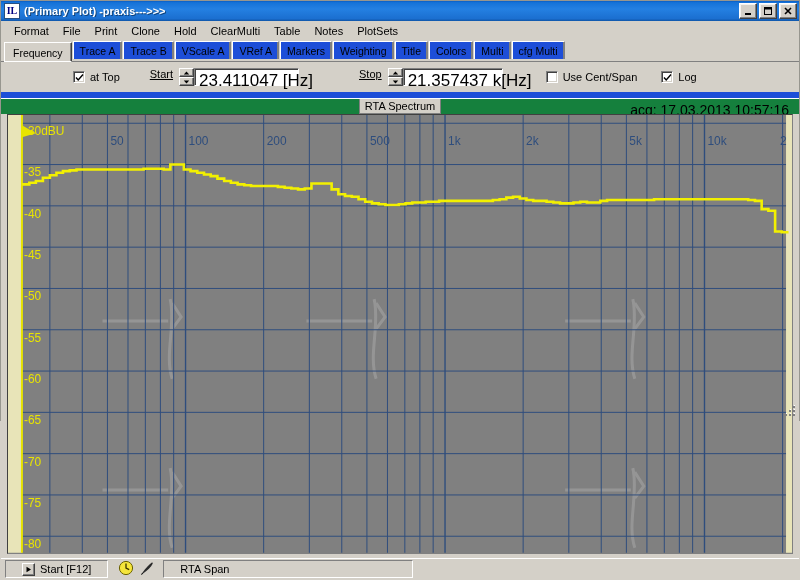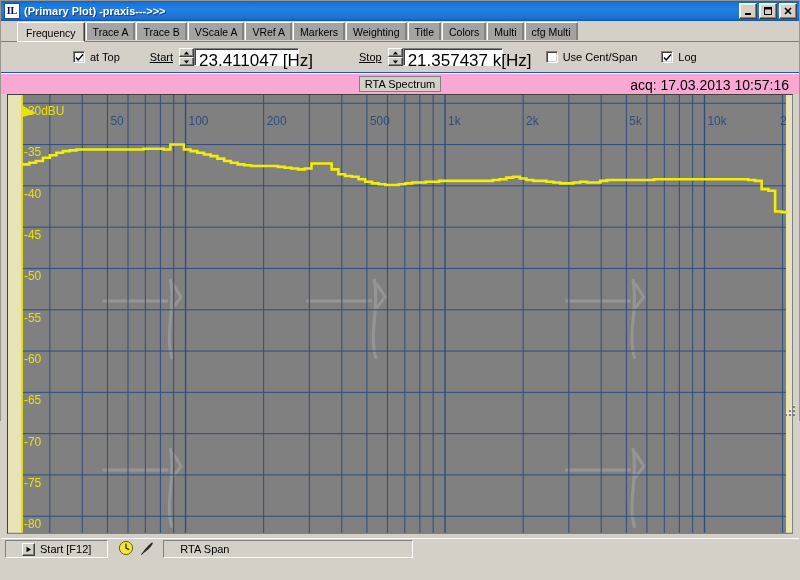--- a/index.html
+++ b/index.html
@@ -63,32 +63,32 @@
     background:#d4d0c8;
     border-bottom:1px solid #d4d0c8;
   }
   .menuitem{
     padding:2px 7px;font-size:11px;color:#000000;white-space:nowrap;
   }
 
   
   .tabrow{
     flex:0 0 21px;height:21px;
-    display:flex;align-items:center;
-    padding-left:16px;
+    display:flex;align-items:flex-start;
+    padding-left:3px;
     background:#d4d0c8;
     border-bottom:1px solid #808080;
     box-sizing:border-box;
   }
   .tab{
     height:18px;box-sizing:border-box;
     padding:2px 6px 0 6px;
     margin-right:1px;
     font-size:10.5px;
-    background:#a3a3a3;
+    background:#1d4ed8;
     border:1px solid #ffffff;
     border-right-color:#808080;border-bottom:none;
     box-shadow:inset -1px 0 0 #808080;
     white-space:nowrap;
     color:#000;
     line-height:15px;
   }
   .tab.active{
     height:20px;
     padding:3px 8px 0 8px;
@@ -113,21 +113,21 @@
     width:12px;height:12px;box-sizing:border-box;
     background:#ffffff;
     border:1px solid #808080;
     border-right-color:#ffffff;border-bottom-color:#ffffff;
     box-shadow:inset 1px 1px 0 #404040, inset -1px -1px 0 #d4d0c8;
     display:inline-flex;align-items:center;justify-content:center;
     flex:0 0 12px;
   }
   .chk svg{display:block;}
   .chklabel{margin-left:5px;font-size:11px;white-space:nowrap;}
-  .ctl-group{display:flex;align-items:center;}
+  .ctl-group{display:flex;align-items:flex-start;}
   .linklabel{
     font-size:11px;text-decoration:underline;color:#000;white-space:nowrap;
   }
   .spinner{
     width:15px;height:18px;
     display:flex;flex-direction:column;
     margin-left:6px;flex:0 0 15px;
   }
   .spin-btn{
     flex:1 1 50%;
@@ -149,22 +149,22 @@
     padding:2px 3px 0 4px;
     white-space:nowrap;
     color:#000;
   }
 
   
   .plothead{
     flex:0 0 22px;height:22px;
     display:flex;align-items:center;justify-content:center;
     position:relative;
-    background:#f9a8d4;
-    border-top:1px solid #1d4ed8;
+    background:#15803d;
+    border-top:6px solid #1d4ed8;
     box-sizing:border-box;
   }
   .plothead::before{
     content:"";position:absolute;left:0;right:0;top:0;height:1px;background:#ffffff;
   }
   .plot-title{
     font-size:11px;
     padding:1px 5px;
     border:1px solid #808080;
     background:#d4d0c8;
@@ -249,20 +249,31 @@
           </svg>
       </div>
       <div class="tb-btn">
         <svg width="10" height="10" viewBox="0 0 10 10">
             <path d="M2,2 L8,8 M8,2 L2,8" stroke="#000" stroke-width="1.6"></path>
           </svg>
       </div>
     </div>
   </div>
 
+  <div class="menubar">
+    <div class="menuitem">Format</div>
+    <div class="menuitem">File</div>
+    <div class="menuitem">Print</div>
+    <div class="menuitem">Clone</div>
+    <div class="menuitem">Hold</div>
+    <div class="menuitem">ClearMulti</div>
+    <div class="menuitem">Table</div>
+    <div class="menuitem">Notes</div>
+    <div class="menuitem">PlotSets</div>
+  </div>
 
   <div class="tabrow">
     <div class="tab active">Frequency</div>
     <div class="tab">Trace A</div>
     <div class="tab">Trace B</div>
     <div class="tab">VScale A</div>
     <div class="tab">VRef A</div>
     <div class="tab">Markers</div>
     <div class="tab">Weighting</div>
     <div class="tab">Title</div>

